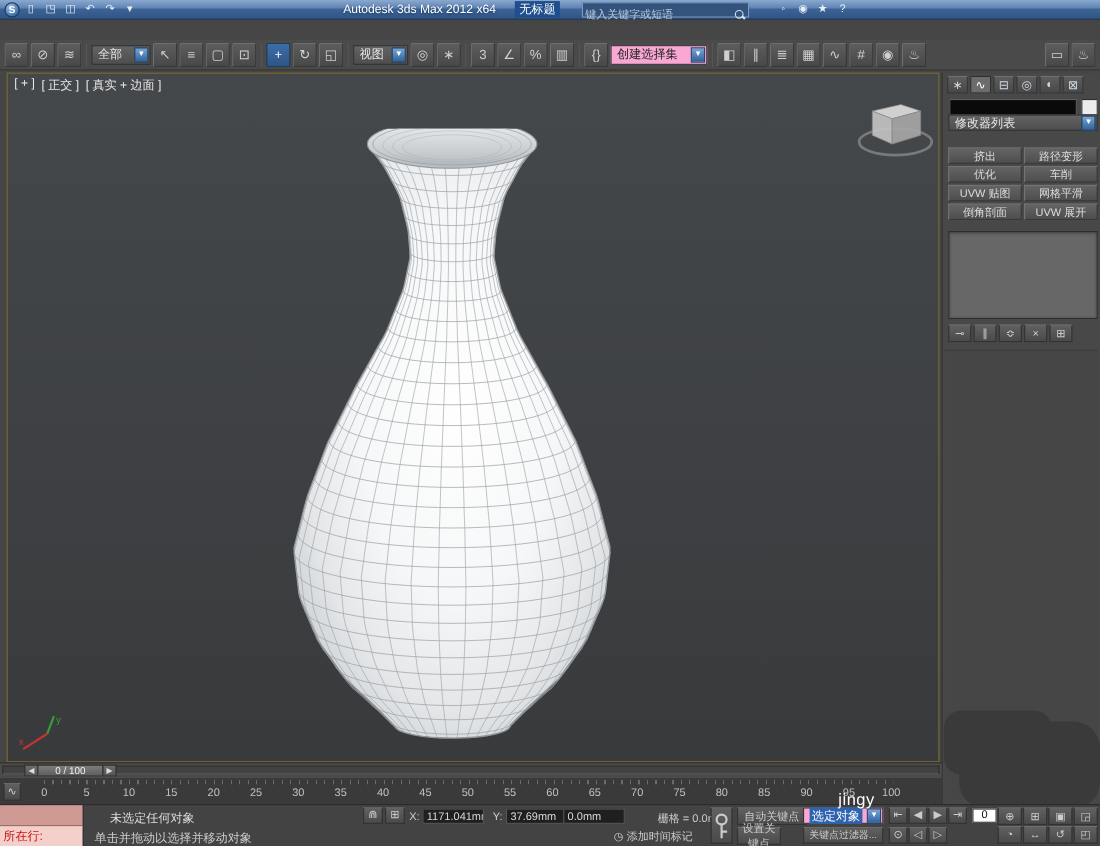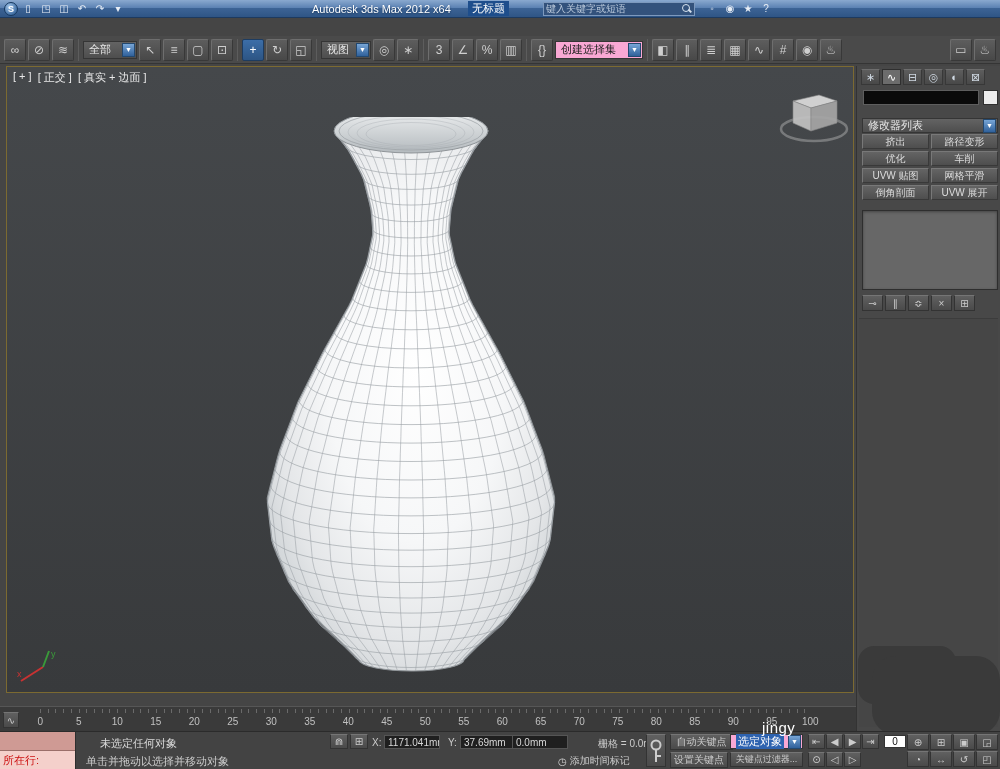--- a/index.html
+++ b/index.html
@@ -5,21 +5,21 @@
 *{margin:0;padding:0;box-sizing:border-box;font-family:"Liberation Sans","DejaVu Sans",sans-serif}
 body{background:#222}
 .window{position:relative;width:1000px;height:769px;background:#454545;overflow:hidden;color:#d6d6d6;font-size:11px}
 
 
 .titlebar{position:absolute;top:0;left:0;right:0;height:18px;background:linear-gradient(#8aa9cf 0%,#5c82b3 45%,#3d6496 46%,#2f5585 100%);border-bottom:1px solid #1d3a5f;display:flex;align-items:center;gap:2px;padding:0 4px;color:#fff;z-index:10}
 .logo{width:14px;height:14px;border-radius:50%;background:radial-gradient(circle at 35% 30%,#9fc3e8,#1d4f8a);border:1px solid #16385f;font-size:9px;font-weight:bold;color:#fff;display:flex;align-items:center;justify-content:center}
 .tb-ico{width:16px;height:15px;background:transparent;border:none;color:#e8eef6;font-size:10px;display:flex;align-items:center;justify-content:center}
 .apptitle{position:absolute;left:312px;font-size:11px;color:#fff;text-shadow:0 1px 2px #1c3a60;white-space:nowrap}
 .doctitle{position:absolute;left:468px;background:#1e4e8c;padding:0 4px;font-size:11px;white-space:nowrap}
-.search{position:absolute;left:543px;display:flex;align-items:center;background:#33527c;border:1px solid #7d99bd;height:14px;width:152px;padding:5px 2px}
+.search{position:absolute;left:529px;display:flex;align-items:flex-start;background:#33527c;border:1px solid #7d99bd;height:14px;width:152px;padding:5px 2px}
 .search input{flex:1;background:transparent;border:none;outline:none;color:#dfe8f2;font-size:10px;min-width:0}
 .search input::placeholder{color:#b9c8da}
 .mag{width:11px;height:11px;position:relative;flex:none}
 .mag::before{content:"";position:absolute;left:1px;top:1px;width:6px;height:6px;border:1.5px solid #d7e2ee;border-radius:50%}
 .mag::after{content:"";position:absolute;left:7px;top:7px;width:4px;height:1.5px;background:#d7e2ee;transform:rotate(45deg)}
 .infoicons{position:absolute;left:704px;display:flex;gap:2px}
 
 
 .menubar{position:absolute;top:18px;left:0;right:0;height:17px;background:#4d4d4d;border-bottom:1px solid #383838;display:flex;align-items:center;padding-left:4px;z-index:9}
 .menu-item{padding:0 8px;font-size:11px;color:#e4e4e4;white-space:nowrap}
@@ -42,21 +42,21 @@
 .viewcube{position:absolute;left:768px;top:16px}
 .axis{position:absolute;left:8px;top:580px}
 
 
 .cmdpanel{position:absolute;left:856px;top:66px;width:144px;height:665px;background:#484848;border-left:1px solid #333}
 .ptabs{position:absolute;left:4px;top:3px;display:flex;gap:2px}
 .ptab{width:19px;height:16px;background:linear-gradient(#5d5d5d,#484848);border:1px solid #383838;border-top-color:#6e6e6e;color:#cfd8e2;font-size:11px;display:flex;align-items:center;justify-content:center;padding:0}
 .ptab.active{background:#6c6c6c;border-color:#2f2f2f;color:#fff}
 .namefield{position:absolute;left:6px;top:24px;width:116px;height:15px;background:#0a0a0a;border:1px solid #5e5e5e;color:#ddd;font-size:11px;padding:0 3px}
 .swatch{position:absolute;left:126px;top:24px;width:15px;height:15px;background:#ececec;border:1px solid #2f2f2f}
-.modcombo{position:absolute;left:5px;top:52px;width:136px;height:15px}
+.modcombo{position:absolute;left:5px;top:38px;width:136px;height:15px}
 .modgrid{position:absolute;left:5px;top:68px;width:136px;display:grid;grid-template-columns:1fr 1fr;gap:2px}
 .pbtn{height:15px;background:linear-gradient(#646464,#4e4e4e);border:1px solid #393939;border-top-color:#787878;border-left-color:#787878;color:#dcdcdc;font-size:10px;display:flex;align-items:center;justify-content:center;white-space:nowrap;overflow:hidden;padding:0}
 .stackbox{position:absolute;left:5px;top:144px;width:136px;height:80px;background:#676767;border:1px solid #2e2e2e;box-shadow:inset 0 1px 3px rgba(0,0,0,.35)}
 .stacktools{position:absolute;left:5px;top:229px;display:flex;gap:2px}
 .stbtn{width:21px;height:16px;background:linear-gradient(#606060,#4a4a4a);border:1px solid #333;border-top-color:#757575;color:#ccc;font-size:10px;display:flex;align-items:center;justify-content:center;padding:0}
 .rollout{position:absolute;left:2px;top:252px;right:2px;bottom:4px;background:#464646;border-top:1px solid #3c3c3c}
 
 
 .sliderrow{position:absolute;left:0;top:693px;width:856px;height:13px;background:#4c4c4c;border-top:1px solid #2e2e2e}
 .groove{position:absolute;left:2px;right:2px;top:2px;height:8px;background:#424242;border:1px solid #2f2f2f;border-bottom-color:#5c5c5c}
@@ -77,21 +77,21 @@
 .stline{position:absolute;left:100px;top:4px;color:#ddd;font-size:11px;white-space:nowrap}
 .prline{position:absolute;left:86px;top:22px;color:#ccc;font-size:11px;white-space:nowrap}
 .minisq{position:absolute;width:18px;height:15px}
 .clabel{position:absolute;top:5px;font-size:10px;color:#ccc}
 .cfield{position:absolute;top:3px;width:56px;height:14px;background:#1f1f1f;border:1px solid #555;color:#d8d8d8;font-size:10px;display:flex;align-items:center;padding:0 3px;white-space:nowrap;overflow:hidden}
 .gridinfo{position:absolute;left:598px;top:5px;font-size:10px;color:#ccc;white-space:nowrap}
 .timetag{position:absolute;left:558px;top:22px;font-size:10px;color:#ccc;display:flex;align-items:center;gap:3px;white-space:nowrap}
 .sbtn{background:linear-gradient(#606060,#4a4a4a);border:1px solid #333;border-top-color:#757575;color:#ccc;font-size:10px;display:flex;align-items:center;justify-content:center;padding:0}
 .keybtn{position:absolute;left:646px;top:2px;width:20px;height:33px}
 .akey{position:absolute;left:670px;top:2px;width:63px;height:16px;font-size:10px}
-.skey{position:absolute;left:670px;top:20px;width:58px;height:16px;font-size:10px}
+.skey{position:absolute;left:670px;top:20px;width:40px;height:16px;font-size:10px}
 .selcombo{position:absolute;left:730px;top:2px;width:73px;height:15px}
 .selcombo .sel{background:#2e63b0;color:#fff;padding:0 2px}
 .kfilters{position:absolute;left:730px;top:20px;width:73px;height:15px;font-size:9px}
 .pbrow1{position:absolute;left:808px;top:2px;display:flex;gap:1px}
 .pbrow2{position:absolute;left:808px;top:20px;display:flex;gap:1px}
 .pbrow1 .sbtn,.pbrow2 .sbtn{width:17px;height:15px}
 .framefield{position:absolute;left:884px;top:3px;width:22px;height:13px;background:#fff;color:#111;border:1px solid #333;font-size:10px;display:flex;align-items:center;justify-content:center}
 .navgrid{position:absolute;right:2px;top:2px;display:grid;grid-template-columns:repeat(4,22px);grid-auto-rows:16px;gap:1px}
 
 
@@ -440,20 +440,28 @@
         <button class="stbtn">
           <span>×</span>
         </button>
         <button class="stbtn">
           <span>⊞</span>
         </button>
       </div>
     <div class="rollout"></div>
   </aside>
 
+  <div class="sliderrow">
+    <div class="groove"></div>
+    <div class="tshandle">
+      <span class="tsarrow">◀</span>
+      <span class="tsval">0 / 100</span>
+      <span class="tsarrow">▶</span>
+    </div>
+  </div>
 
   <div class="ruler">
     <div class="tickmarks"></div>
     <div class="ticks">
 
     <span class="tick">0</span>
         <span class="tick">5</span>
         <span class="tick">10</span>
         <span class="tick">15</span>
         <span class="tick">20</span>

